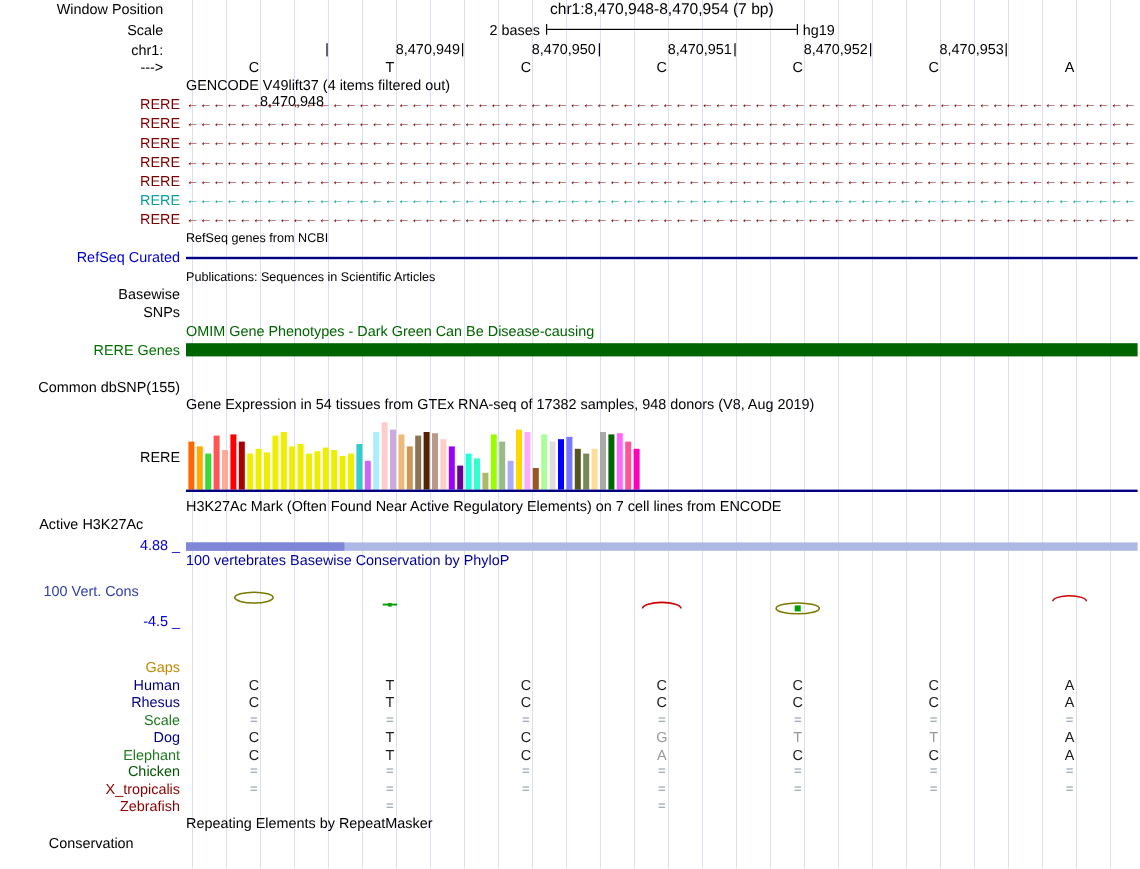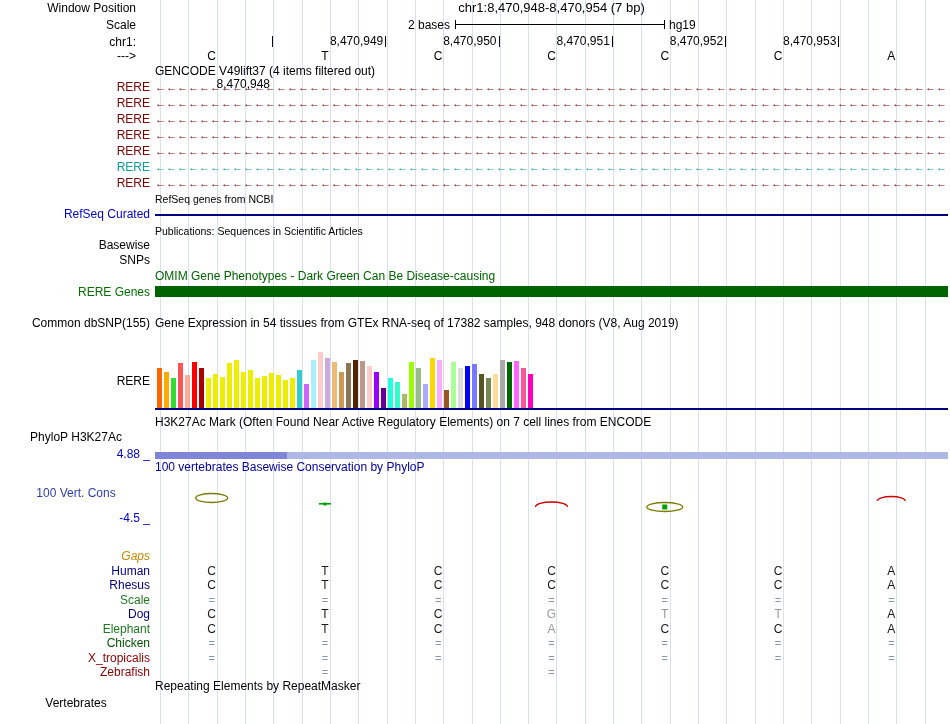--- a/index.html
+++ b/index.html
@@ -59,38 +59,38 @@
         <div class="glabel" style="top: 160px; color: rgb(13, 158, 158);">RERE</div>
         <div class="glabel" style="top: 176px; color: rgb(125, 0, 0);">RERE</div>
       </div>
 
     <div class="glabel" style="top: 207px; color: rgb(0, 0, 204);">RefSeq Curated</div>
     <div class="glabel" style="top:238px">Basewise</div>
     <div class="glabel" style="top:253px">SNPs</div>
     <div class="glabel" style="top: 285px; color: rgb(0, 112, 0);">RERE Genes</div>
     <div class="glabel" style="top:316px">Common dbSNP(155)</div>
     <div class="glabel" style="top:374px">RERE</div>
-    <div class="glabel-c" style="top:430px">PhyloP H3K27Ac</div>
+    <div class="glabel-c" style="top:430px">Active H3K27Ac</div>
     <div class="glabel" style="top: 447px; color: rgb(0, 0, 208);">4.88 _</div>
     <div class="glabel-c" style="top: 486px; color: rgb(47, 63, 168);">100 Vert. Cons</div>
     <div class="glabel" style="top: 511px; color: rgb(0, 0, 208);">-4.5 _</div>
 
     <div id="multiz-labels">
-        <div class="glabel" style="top: 549px; color: rgb(194, 138, 0); font-style: italic;">Gaps</div>
+        <div class="glabel" style="top: 549px; color: rgb(194, 138, 0);">Gaps</div>
         <div class="glabel" style="top: 563.5px; color: rgb(0, 0, 128);">Human</div>
         <div class="glabel" style="top: 578px; color: rgb(0, 0, 128);">Rhesus</div>
         <div class="glabel" style="top: 592.5px; color: rgb(31, 122, 31);">Scale</div>
         <div class="glabel" style="top: 607px; color: rgb(0, 0, 128);">Dog</div>
         <div class="glabel" style="top: 621.5px; color: rgb(31, 122, 31);">Elephant</div>
         <div class="glabel" style="top: 636px; color: rgb(0, 85, 0);">Chicken</div>
         <div class="glabel" style="top: 650.5px; color: rgb(139, 0, 0);">X_tropicalis</div>
         <div class="glabel" style="top: 665px; color: rgb(139, 0, 0);">Zebrafish</div>
       </div>
 
-    <div class="glabel-c" style="top:696px">Vertebrates</div>
+    <div class="glabel-c" style="top:696px">Conservation</div>
   </div>
 
   <div id="plot">
     <div id="main-title">
       <span>chr1:8,470,948-8,470,954 (7 bp)</span>
     </div>
 
     <div id="scale-value">2 bases</div>
     <div id="scale-bracket">
         <div class="mid"></div>
@@ -134,21 +134,21 @@
 
     <div class="ctitle ctitle-sm" style="top:193px">RefSeq genes from NCBI</div>
     <div id="refseq-line" style="background: rgb(0, 0, 128);"></div>
 
     <div class="ctitle" style="top: 270px; color: rgb(0, 100, 0);">OMIM Gene Phenotypes - Dark Green Can Be Disease-causing</div>
 
     <div class="ctitle ctitle-sm" style="top:225px">Publications: Sequences in Scientific Articles</div>
     <div id="omim-bar" style="background: rgb(0, 100, 0);"></div>
 
 
-    <div class="ctitle" style="top:317px">Gene Expression in 54 tissues from GTEx RNA-seq of 17382 samples, 948 donors (V8, Aug 2019)</div>
+    <div class="ctitle" style="top:331px">Gene Expression in 54 tissues from GTEx RNA-seq of 17382 samples, 948 donors (V8, Aug 2019)</div>
     <div id="gtex-bars">
         <span class="gtex-bar" style="height: 40px; background: rgb(255, 102, 0);"></span>
         <span class="gtex-bar" style="height: 36px; background: rgb(255, 170, 0);"></span>
         <span class="gtex-bar" style="height: 30px; background: rgb(51, 221, 51);"></span>
         <span class="gtex-bar" style="height: 45px; background: rgb(255, 85, 85);"></span>
         <span class="gtex-bar" style="height: 33px; background: rgb(255, 170, 153);"></span>
         <span class="gtex-bar" style="height: 46px; background: rgb(255, 0, 0);"></span>
         <span class="gtex-bar" style="height: 40px; background: rgb(170, 0, 0);"></span>
         <span class="gtex-bar" style="height: 30px; background: rgb(238, 238, 0);"></span>
         <span class="gtex-bar" style="height: 34px; background: rgb(238, 238, 0);"></span>

